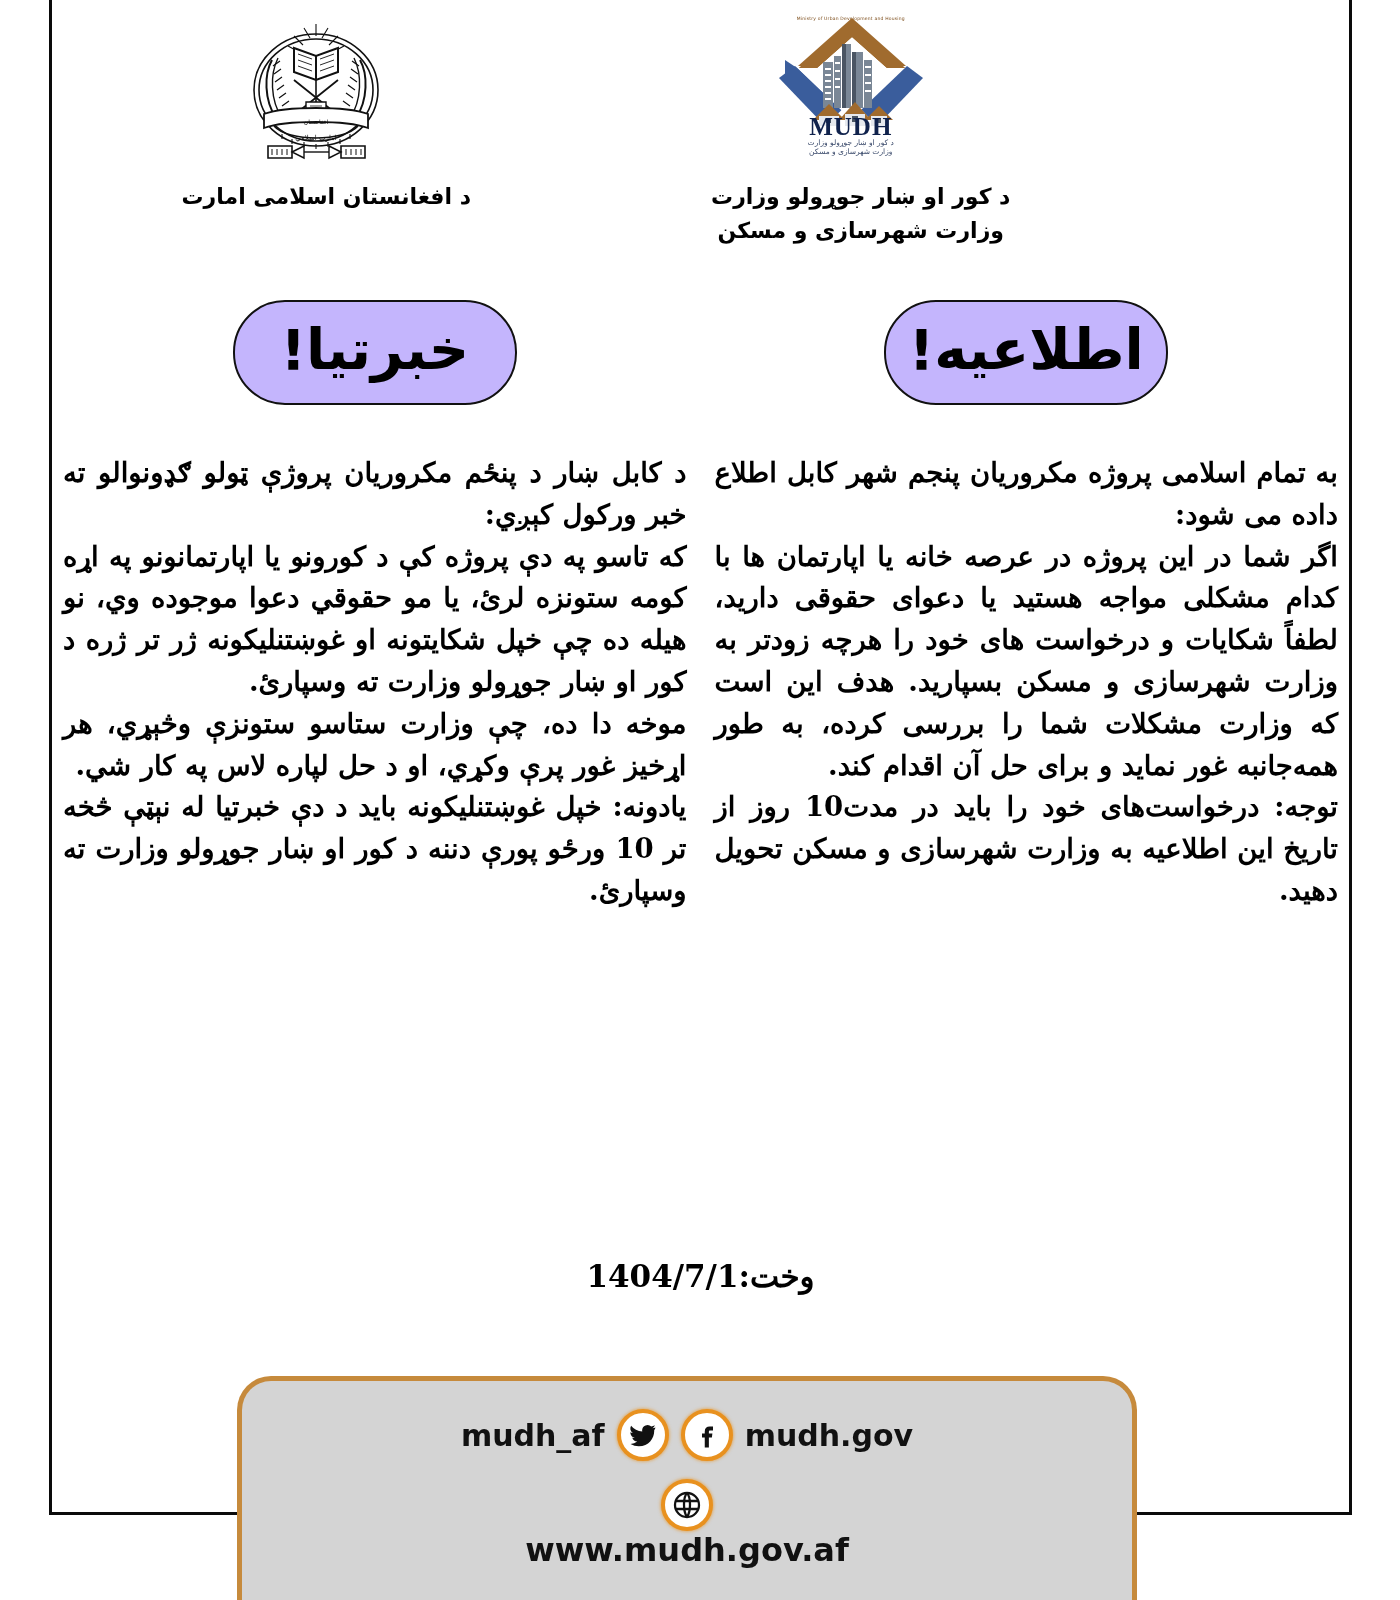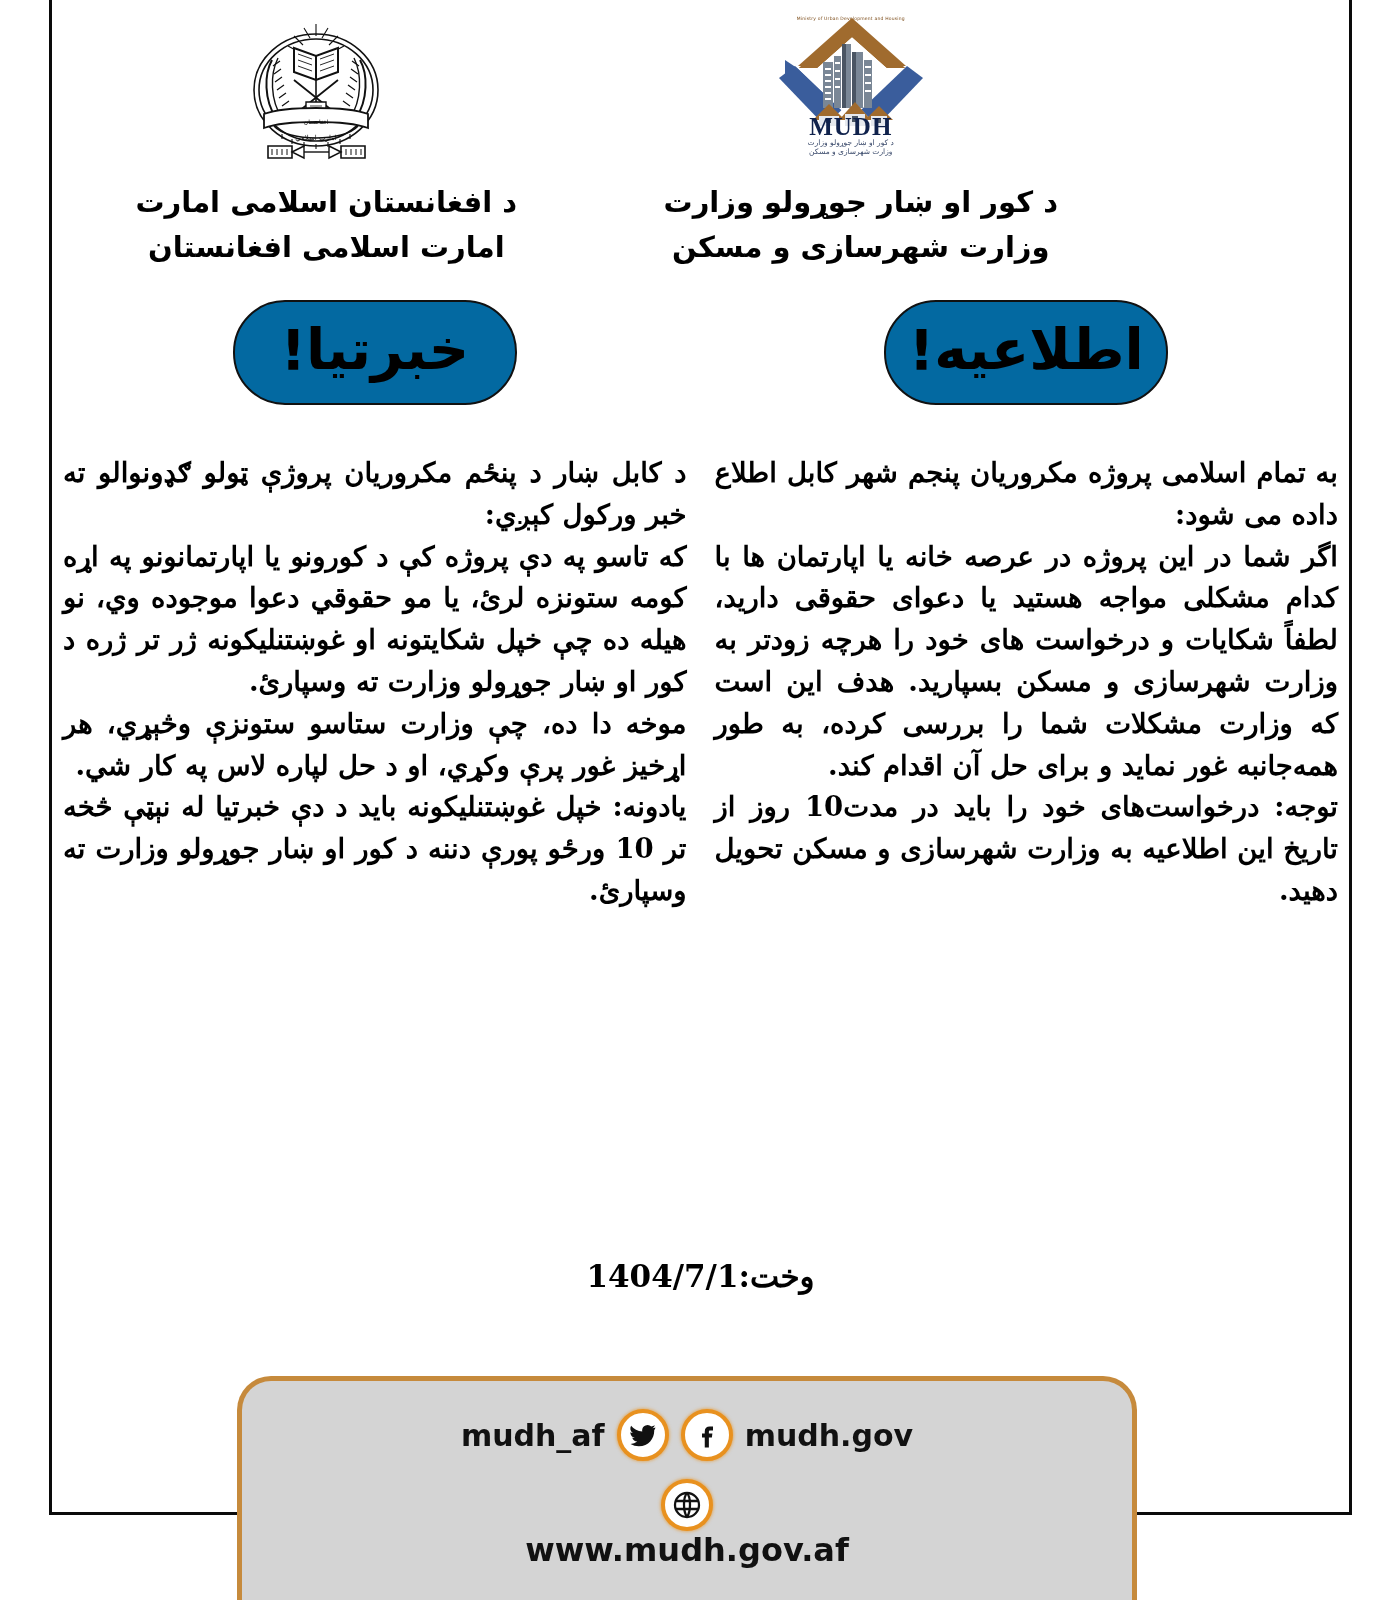--- a/index.html
+++ b/index.html
@@ -84,21 +84,21 @@
   }
 
   .org-lines {
     margin-top: 14px;
     text-align: center;
     direction: rtl;
   }
   .org-line {
     font-family: "DejaVu Sans", sans-serif;
     font-weight: bold;
-    font-size: 29px;
+    font-size: 22px;
     line-height: 1.55;
     color: #000;
     white-space: nowrap;
     margin-left: 20px;
   }
 
   
   #titles {
     position: absolute;
     left: 49px; top: 300px;
@@ -113,21 +113,21 @@
     align-items: flex-start;
   }
   .title-badge {
     border: 2.5px solid #111;
     border-radius: 52px;
     width: 284px;
     height: 105px;
     display: flex;
     align-items: center;
     justify-content: center;
-    background: #0369a1;
+    background: #c4b5fd;
   }
   .title-badge span {
     font-family: "DejaVu Sans", sans-serif;
     font-weight: bold;
     font-size: 56px;
     line-height: 1;
     color: #000;
     direction: rtl;
     padding-bottom: 6px;
   }
@@ -271,21 +271,20 @@
           <path d="M107 132 L131 132 L131 144 L107 144 Z" fill="#fff" stroke-width="1.6"></path>
           <path d="M38 135 v6 M43 135 v6 M48 135 v6 M53 135 v6" stroke-width="1"></path>
           <path d="M112 135 v6 M117 135 v6 M122 135 v6 M127 135 v6" stroke-width="1"></path>
           <path d="M58 138 L70 132 L70 144 Z" fill="#fff" stroke-width="1.4"></path>
           <path d="M107 138 L95 132 L95 144 Z" fill="#fff" stroke-width="1.4"></path>
           <path d="M70 138 L95 138" stroke-width="1.4"></path>
         </svg>
       </div>
       <div class="org-lines">
         <div class="org-line">د افغانستان اسلامی امارت</div>
-        <div class="org-line">امارت اسلامی افغانستان</div>
       </div>
     </div>
 
     <div class="header-col">
       <div class="mudh-logo">
         <div class="mudh-tiny">Ministry of Urban Development and Housing</div>
         <div class="diamond-box">
           <svg width="158" height="124" viewBox="0 0 158 124">
 
             <path d="M79 4 L132 52 L114 52 L79 21 L44 52 L26 52 Z" fill="#a06b2e"></path>

